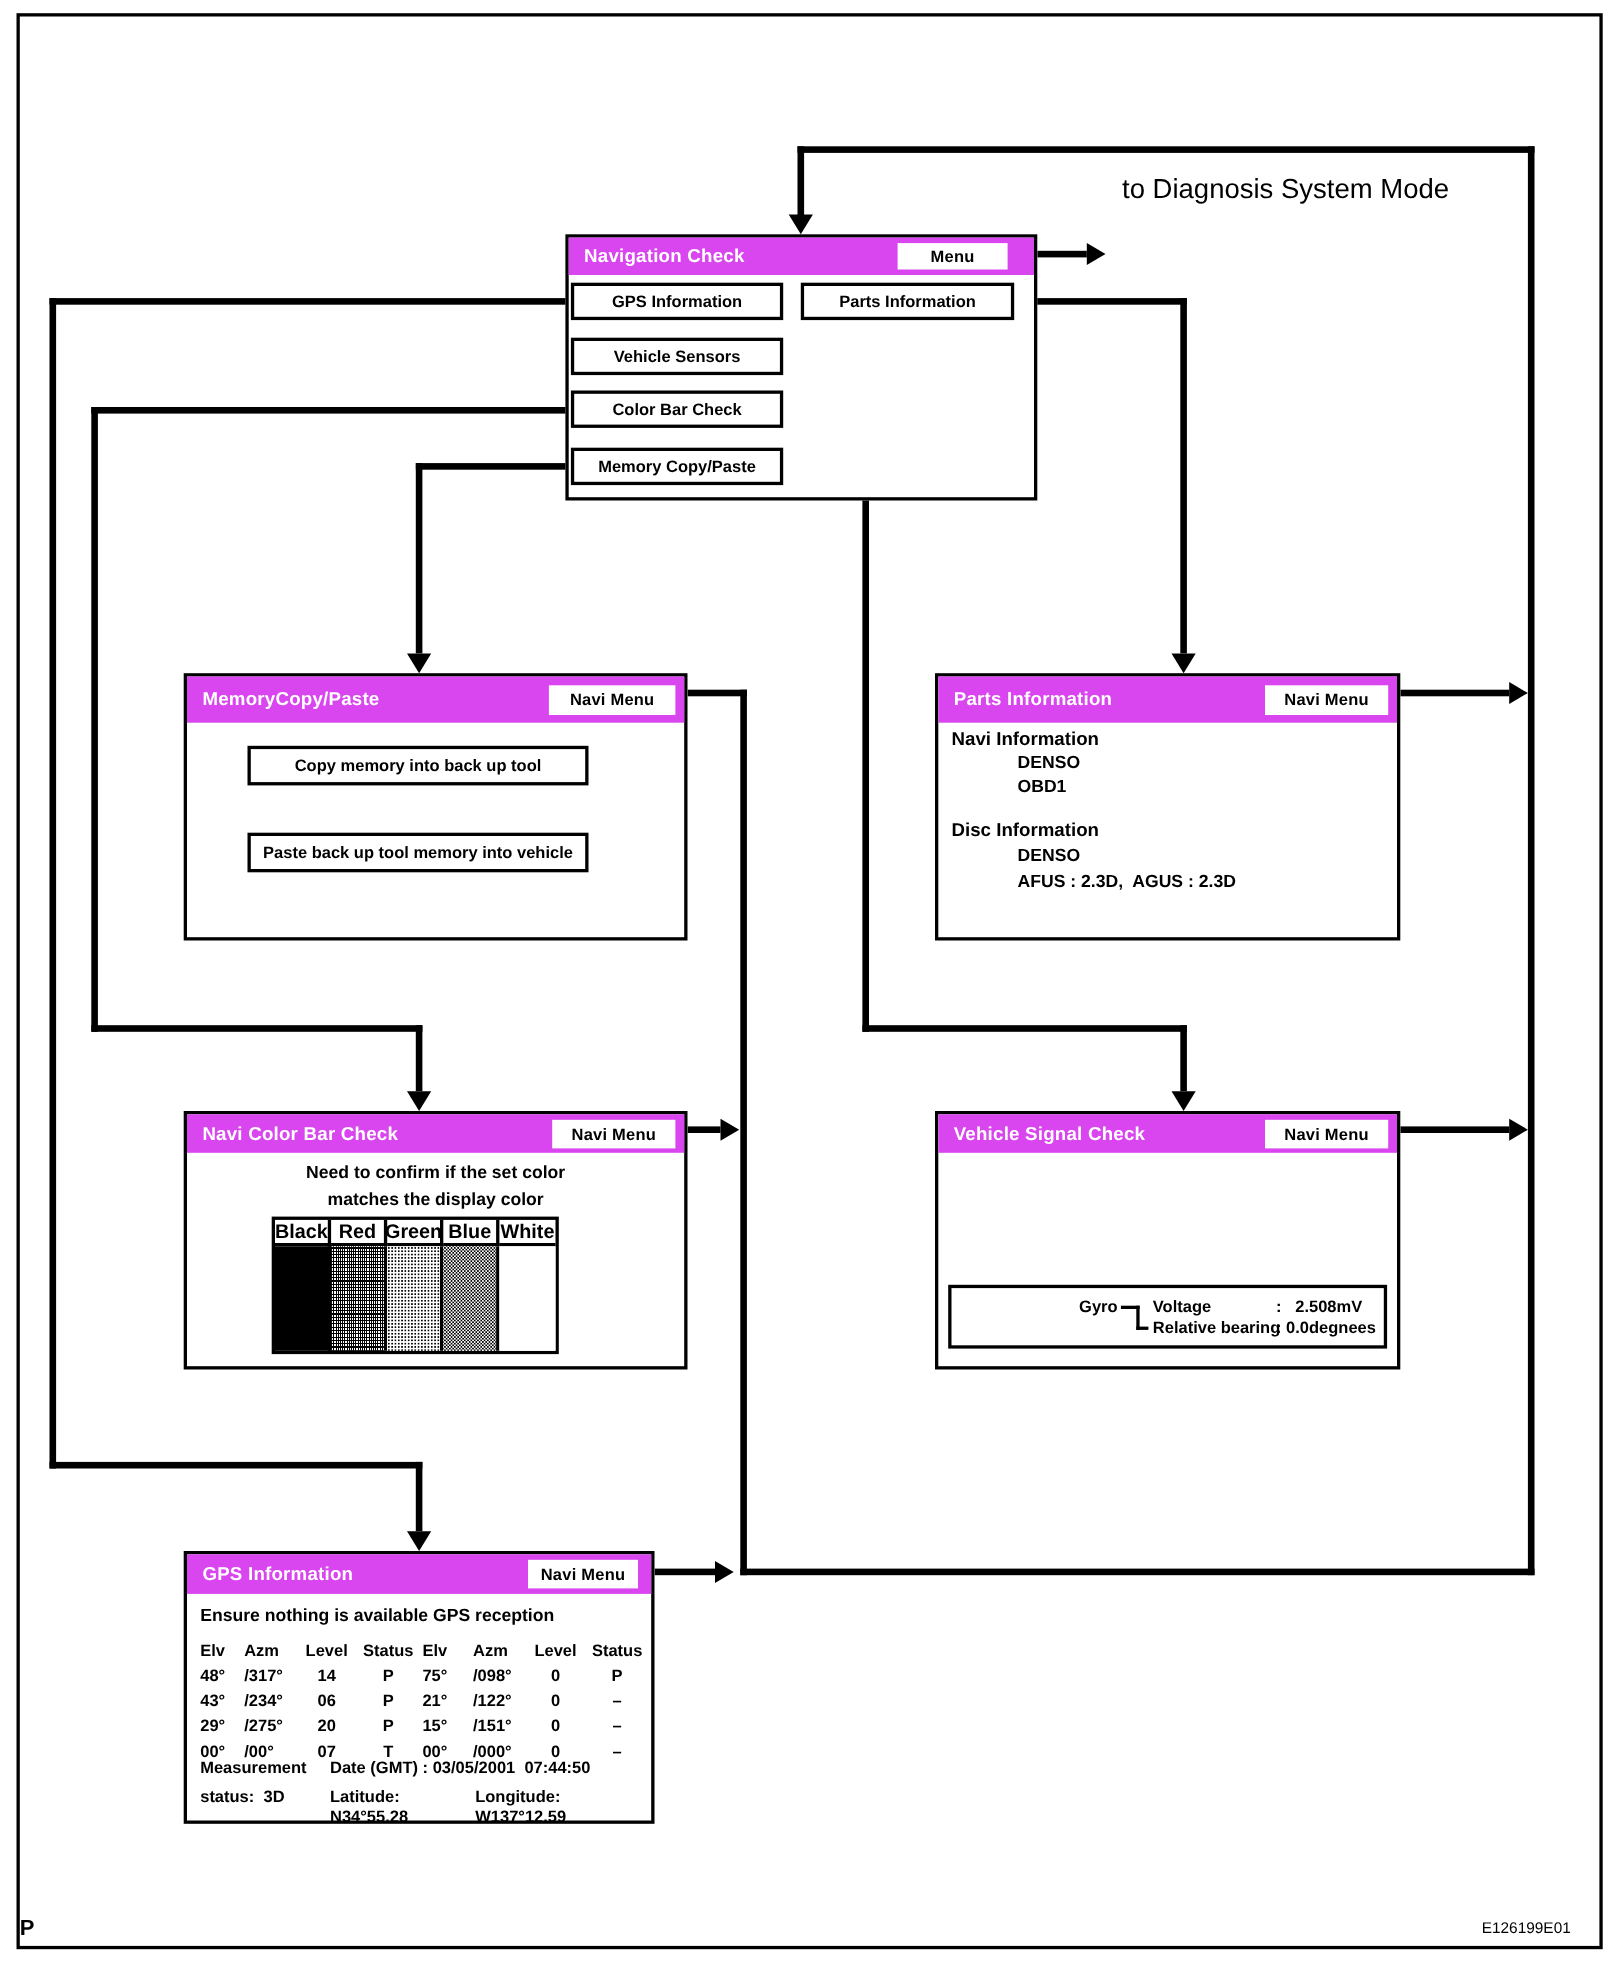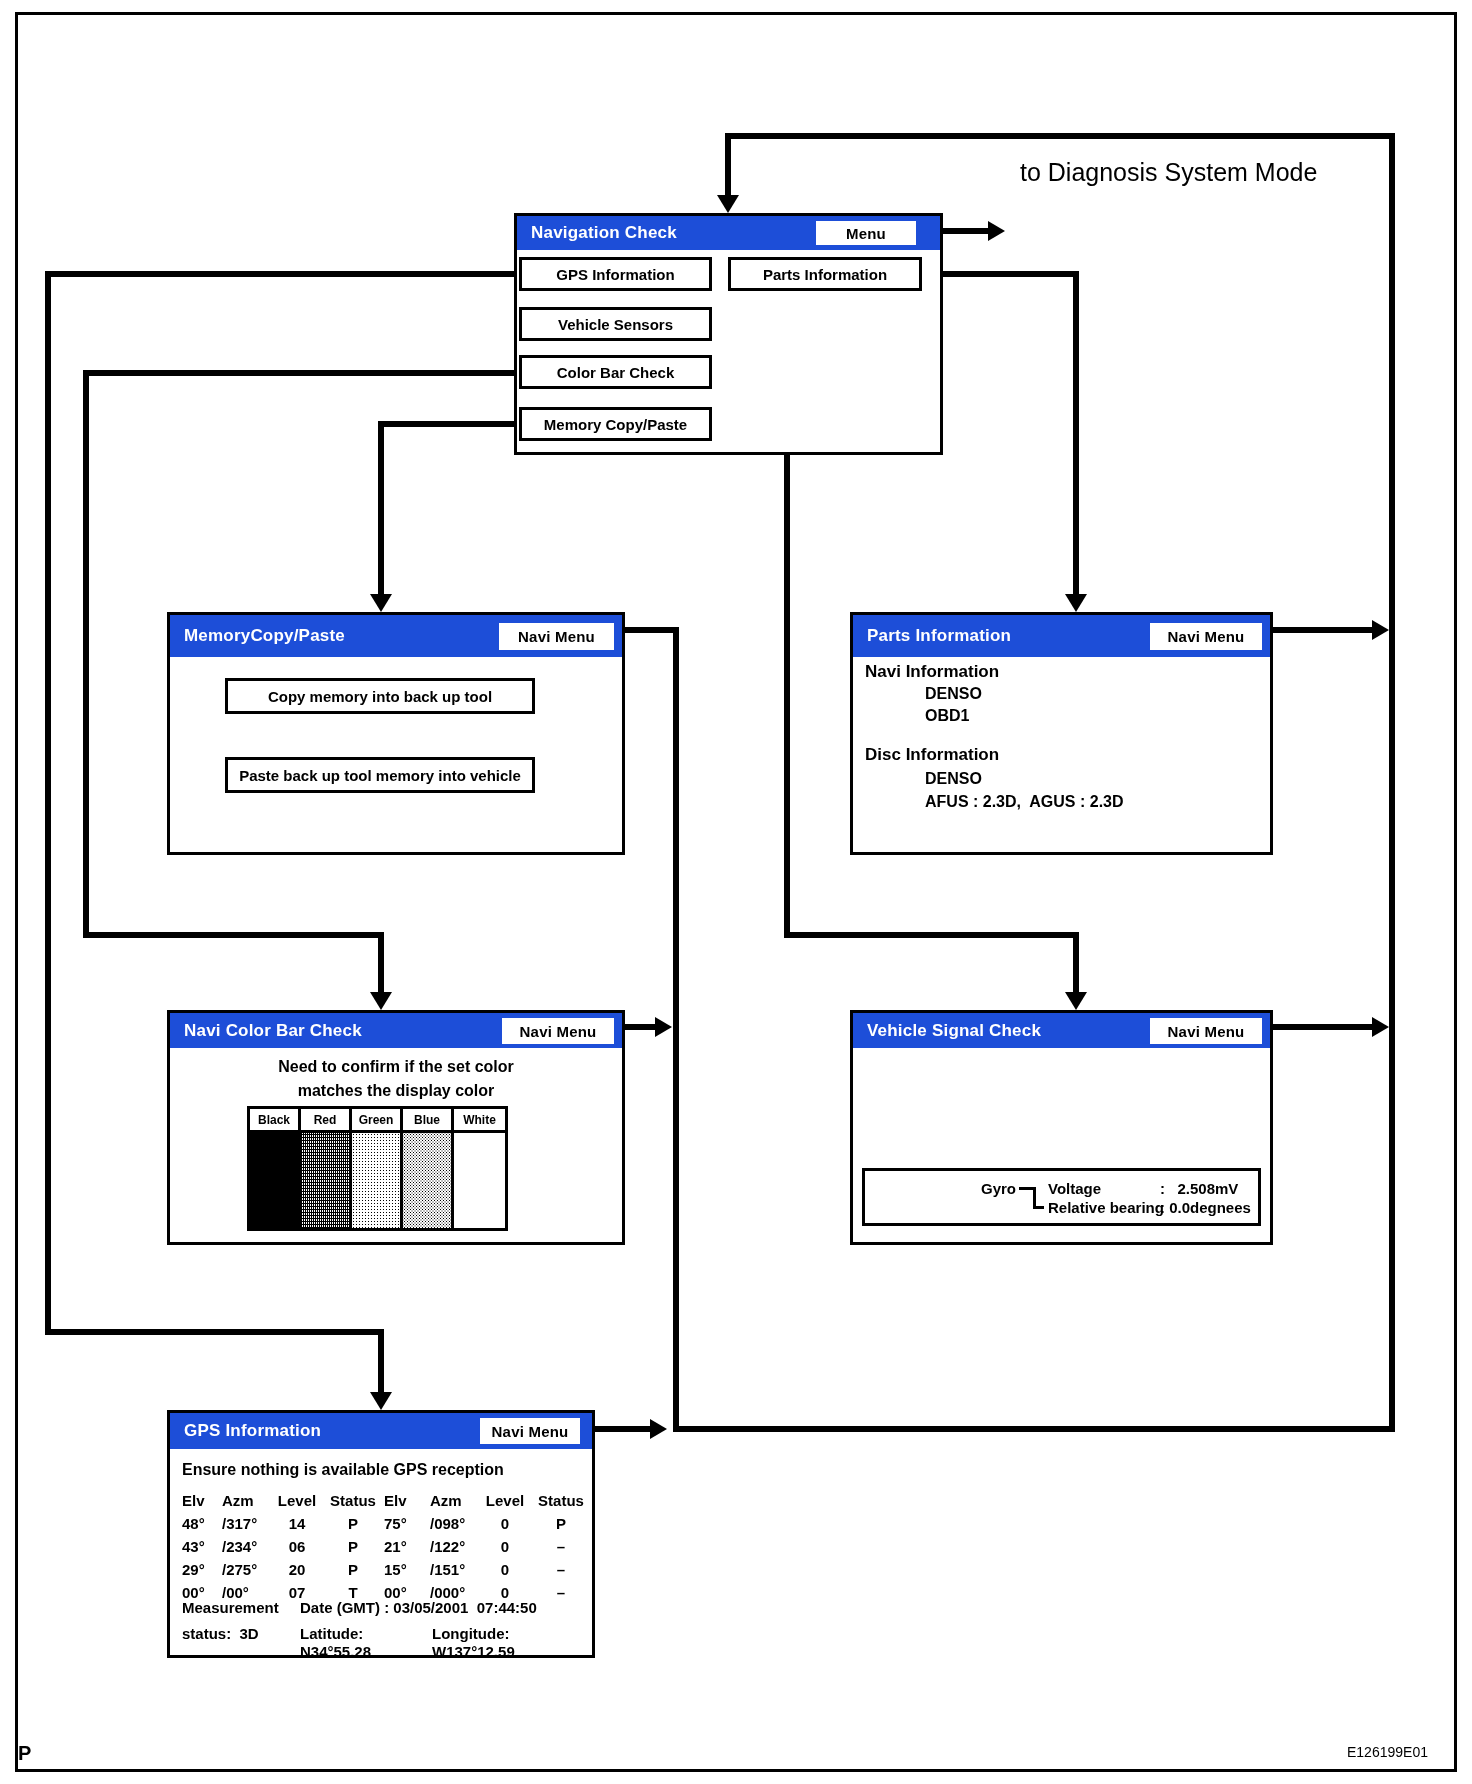--- a/index.html
+++ b/index.html
@@ -9,38 +9,38 @@
   }
   .frame { position:absolute; border:3px solid #000; }
   .hline,.vline { position:absolute; background:#000; }
   .arr-down { position:absolute; width:0; height:0;
     border-left:11px solid transparent; border-right:11px solid transparent;
     border-top:18px solid #000; }
   .arr-right { position:absolute; width:0; height:0;
     border-top:10px solid transparent; border-bottom:10px solid transparent;
     border-left:17px solid #000; }
   .panel { position:absolute; border:3px solid #000; background:#fff; box-sizing:border-box; }
-  .titlebar { position:absolute; left:0; top:0; right:0; background:#1d4ed8; color:#fff;
+  .titlebar { position:absolute; left:0; top:0; right:0; background:#d946ef; color:#fff;
     display:flex; align-items:center; padding-left:14px; box-sizing:border-box;
     font-weight:bold; font-size:17px; letter-spacing:0.2px; }
   .navi-btn { position:absolute; background:#fff; color:#000; font-weight:bold;
     font-size:15px; display:flex; align-items:center; justify-content:center; }
   .btn { position:absolute; border:3px solid #000; background:#fff; font-weight:bold;
     font-size:15px; display:flex; align-items:center; justify-content:center;
     box-sizing:border-box; text-align:center; }
   .txt { position:absolute; font-weight:bold; font-size:16px; white-space:pre; }
   .txt15 { font-size:15px; }
   .plain { font-weight:normal; }
   .instr { position:absolute; left:0; right:0; text-align:center; font-weight:bold; font-size:16px; }
 
   
   .cbar { position:absolute; border:3px solid #000; display:grid;
     grid-template-columns:repeat(5, 51px); background:#fff; }
   .cbar .hd { height:21px; border-bottom:3px solid #000; border-right:3px solid #000;
-    font-weight:bold; font-size:12px; display:flex; align-items:center; justify-content:center; }
+    font-weight:bold; font-size:18px; display:flex; align-items:center; justify-content:center; }
   .cbar .hd:nth-child(5) { border-right:none; }
   .cbar .bar { height:95px; border-right:3px solid #000; }
   .cbar .bar:nth-child(10) { border-right:none; }
   .fill-black { background:#000; }
   .fill-white { background:#fff; }
   .fill-dense {
     background-color:#fff;
     background-image:
       repeating-linear-gradient(0deg, #000 0 1px, rgba(0,0,0,0) 1px 3px),
       repeating-linear-gradient(90deg, #000 0 1px, rgba(0,0,0,0) 1px 2px);

